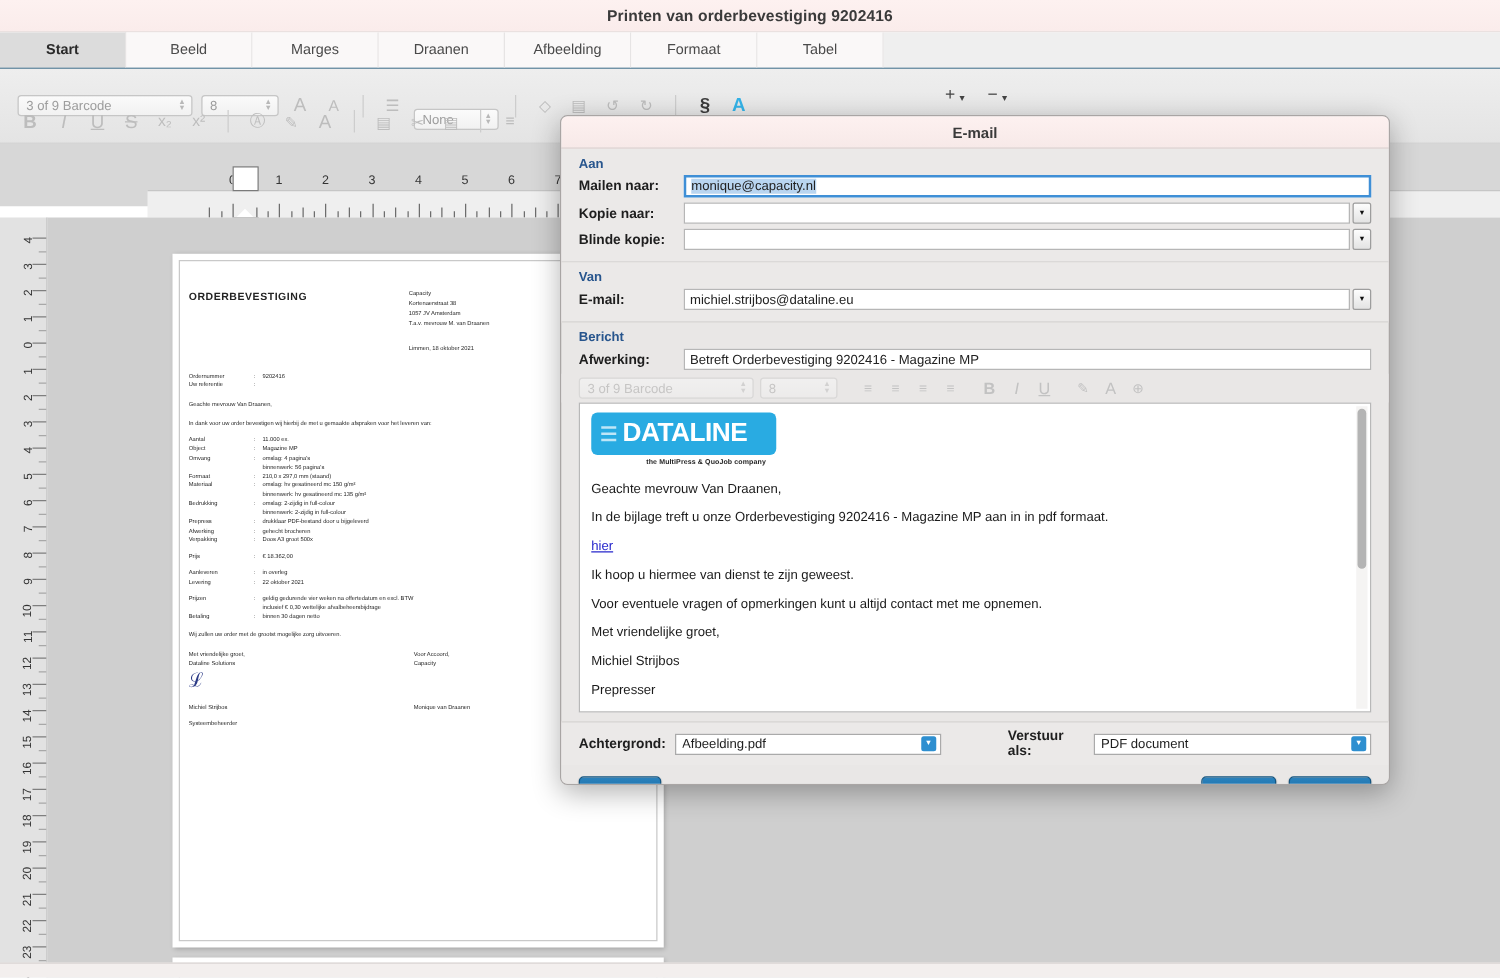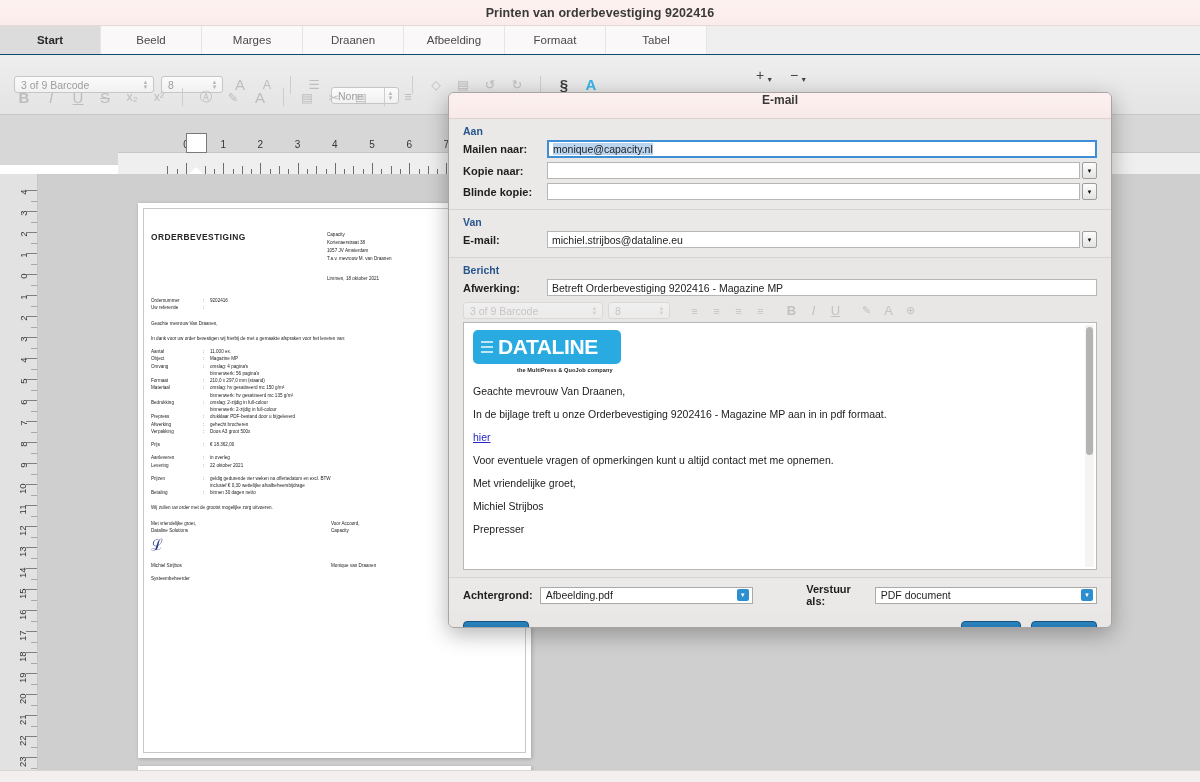--- a/index.html
+++ b/index.html
@@ -144,21 +144,21 @@
   
   .dialog {
     position:absolute; left:448px; top:92px; width:664px; height:536px;
     background:#e9e7e6; border:1px solid #a9a5a4; border-radius:6px;
     box-shadow:0 6px 22px rgba(0,0,0,0.30);
     overflow:hidden;
   }
   .dlg-title {
     height:26px; background:linear-gradient(to bottom,#fdf1f0,#f7e9e8);
     border-bottom:1px solid #ddd0cf;
-    display:flex; justify-content:center;
+    display:flex; align-items:center; justify-content:center;
     font-size:12px; color:#3a3a3a; font-weight:600;
   }
   .dlg-body { padding:0; }
 
   .grp-head { font-size:10.5px; color:#27558d; font-weight:bold; padding:6px 0 2px 14px; }
   .panel { background:#ebe9e8; padding-bottom:6px; border-bottom:1px solid #d6d3d2; }
   .frow { display:flex; align-items:center; padding:1px 14px 3px 14px; }
   .frow .flabel { width:84px; flex:none; font-size:11px; color:#1e1e1e; font-weight:bold; }
   .fieldwrap { flex:1; display:flex; align-items:center; }
   .tinput {
@@ -783,20 +783,21 @@
                   <i></i>
                   <i></i>
                   <i></i>
                 </span>
               <span class="logo-txt">DATALINE</span>
             </div>
             <div class="logo-sub">the MultiPress &amp; QuoJob company</div>
             <p class="first">Geachte mevrouw Van Draanen,</p>
             <p>In de bijlage treft u onze Orderbevestiging 9202416 - Magazine MP aan in in pdf formaat.</p>
             <p><a class="bodylink" href="#">hier</a></p>
+            <p>Ik hoop u hiermee van dienst te zijn geweest.</p>
             <p>Voor eventuele vragen of opmerkingen kunt u altijd contact met me opnemen.</p>
             <p>Met vriendelijke groet,</p>
             <p class="signame">Michiel Strijbos</p>
             <p class="sigrole">Prepresser</p>
           </div>
           <div class="vscroll">
             <div class="vthumb"></div>
           </div>
         </div>
       </div>

